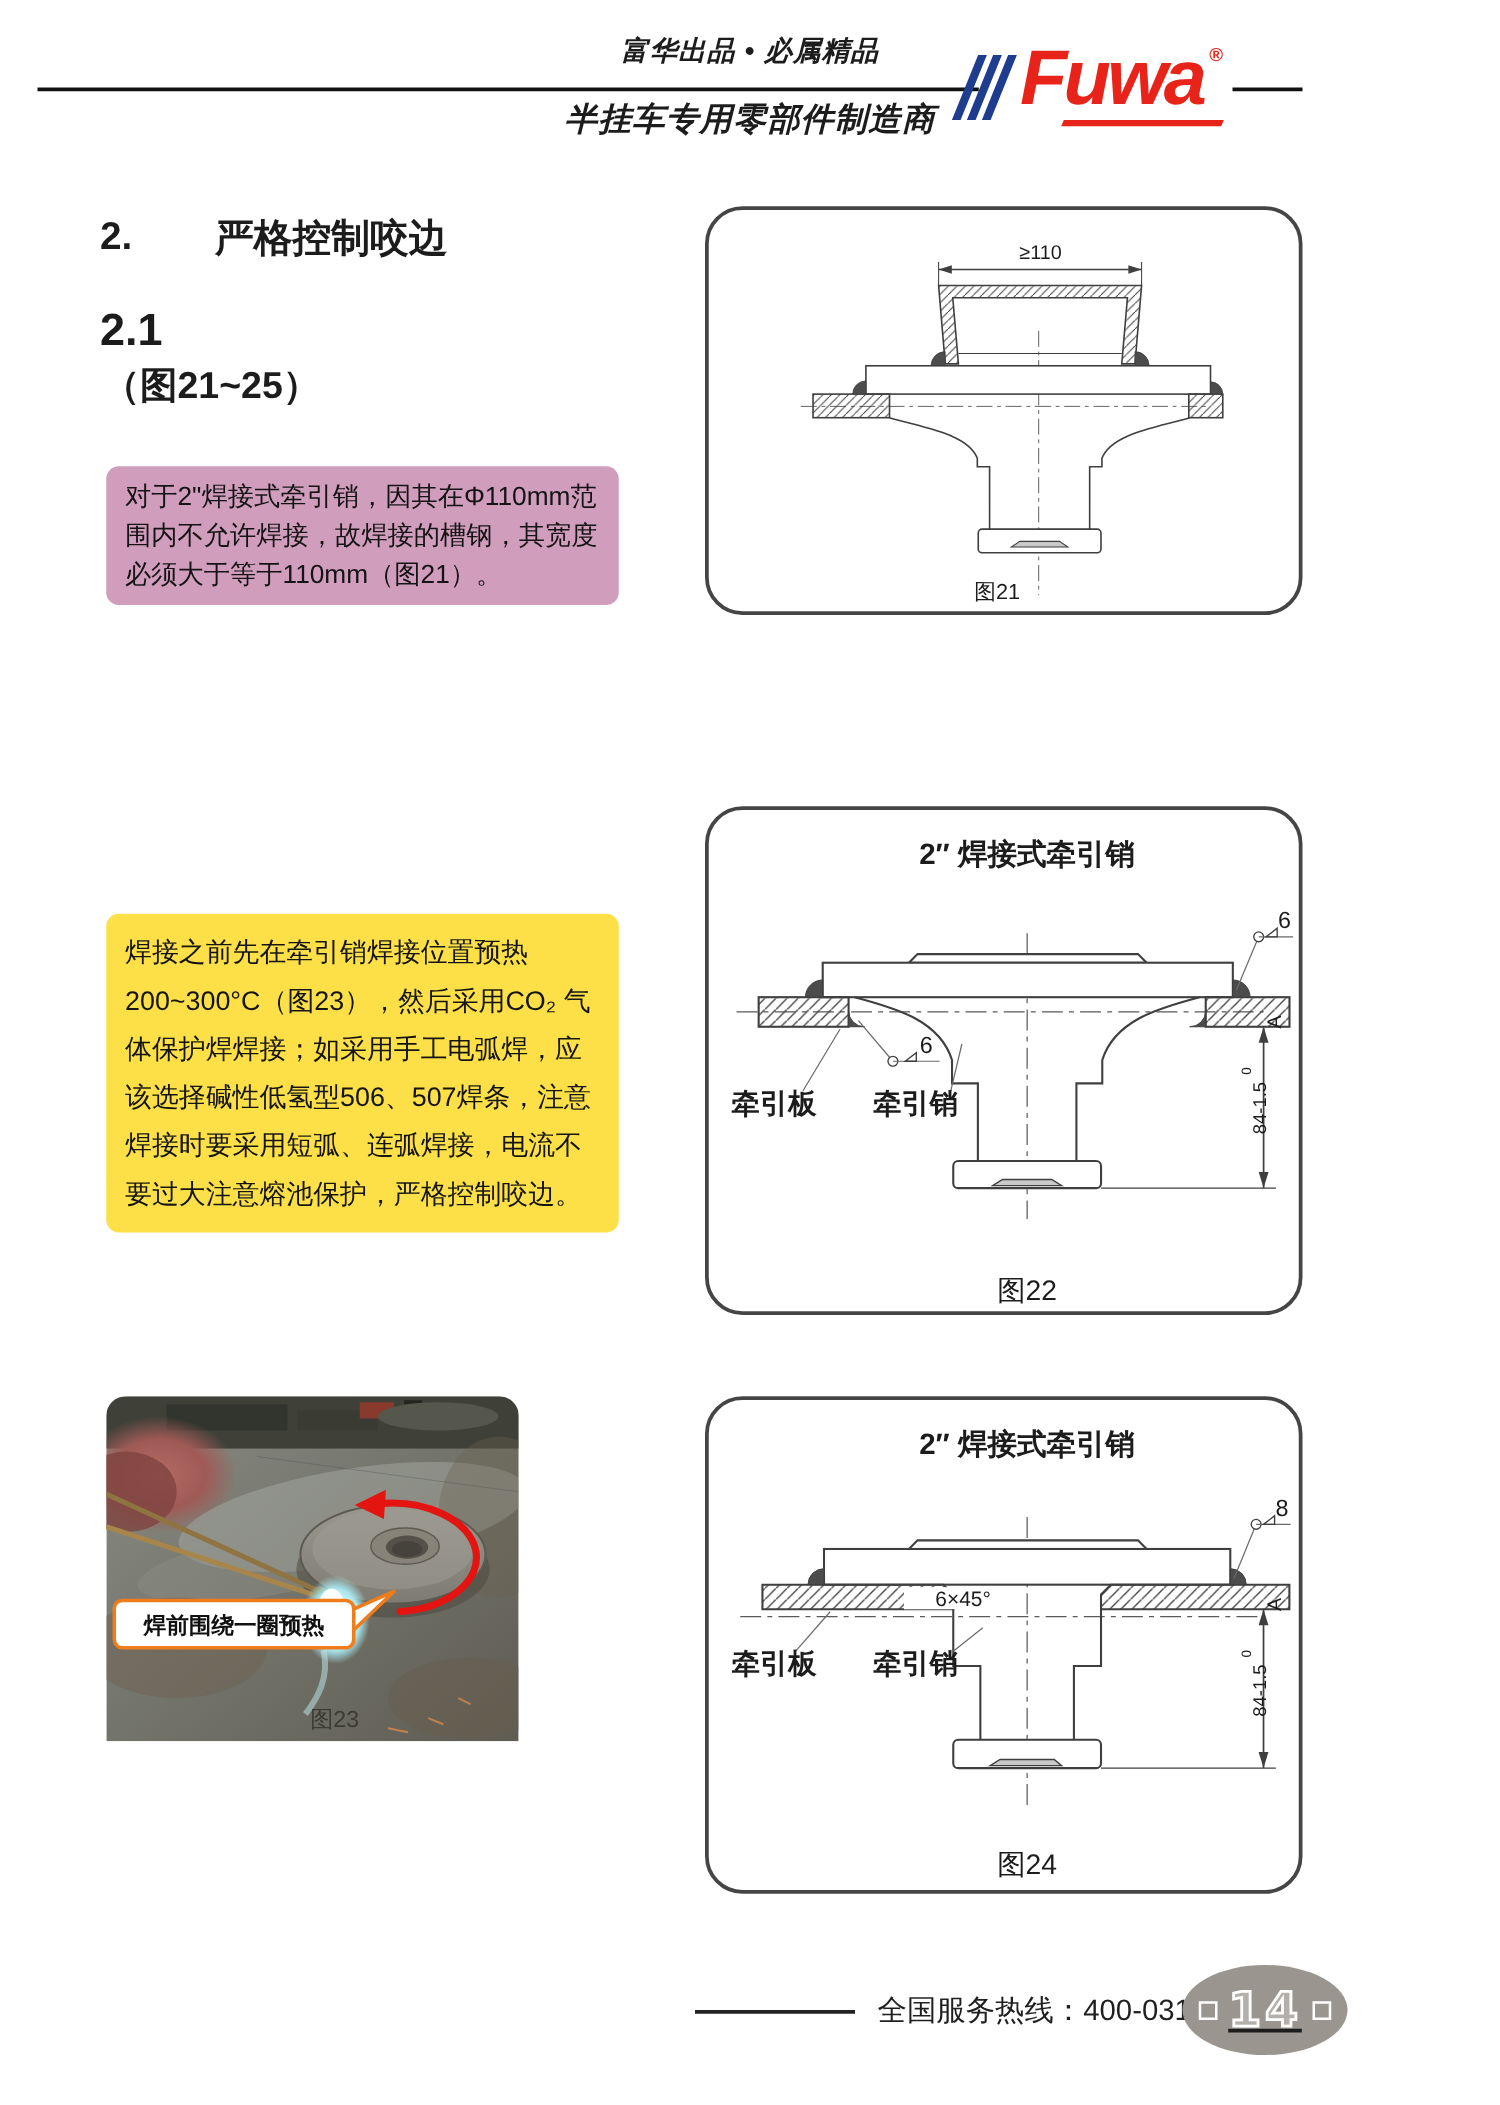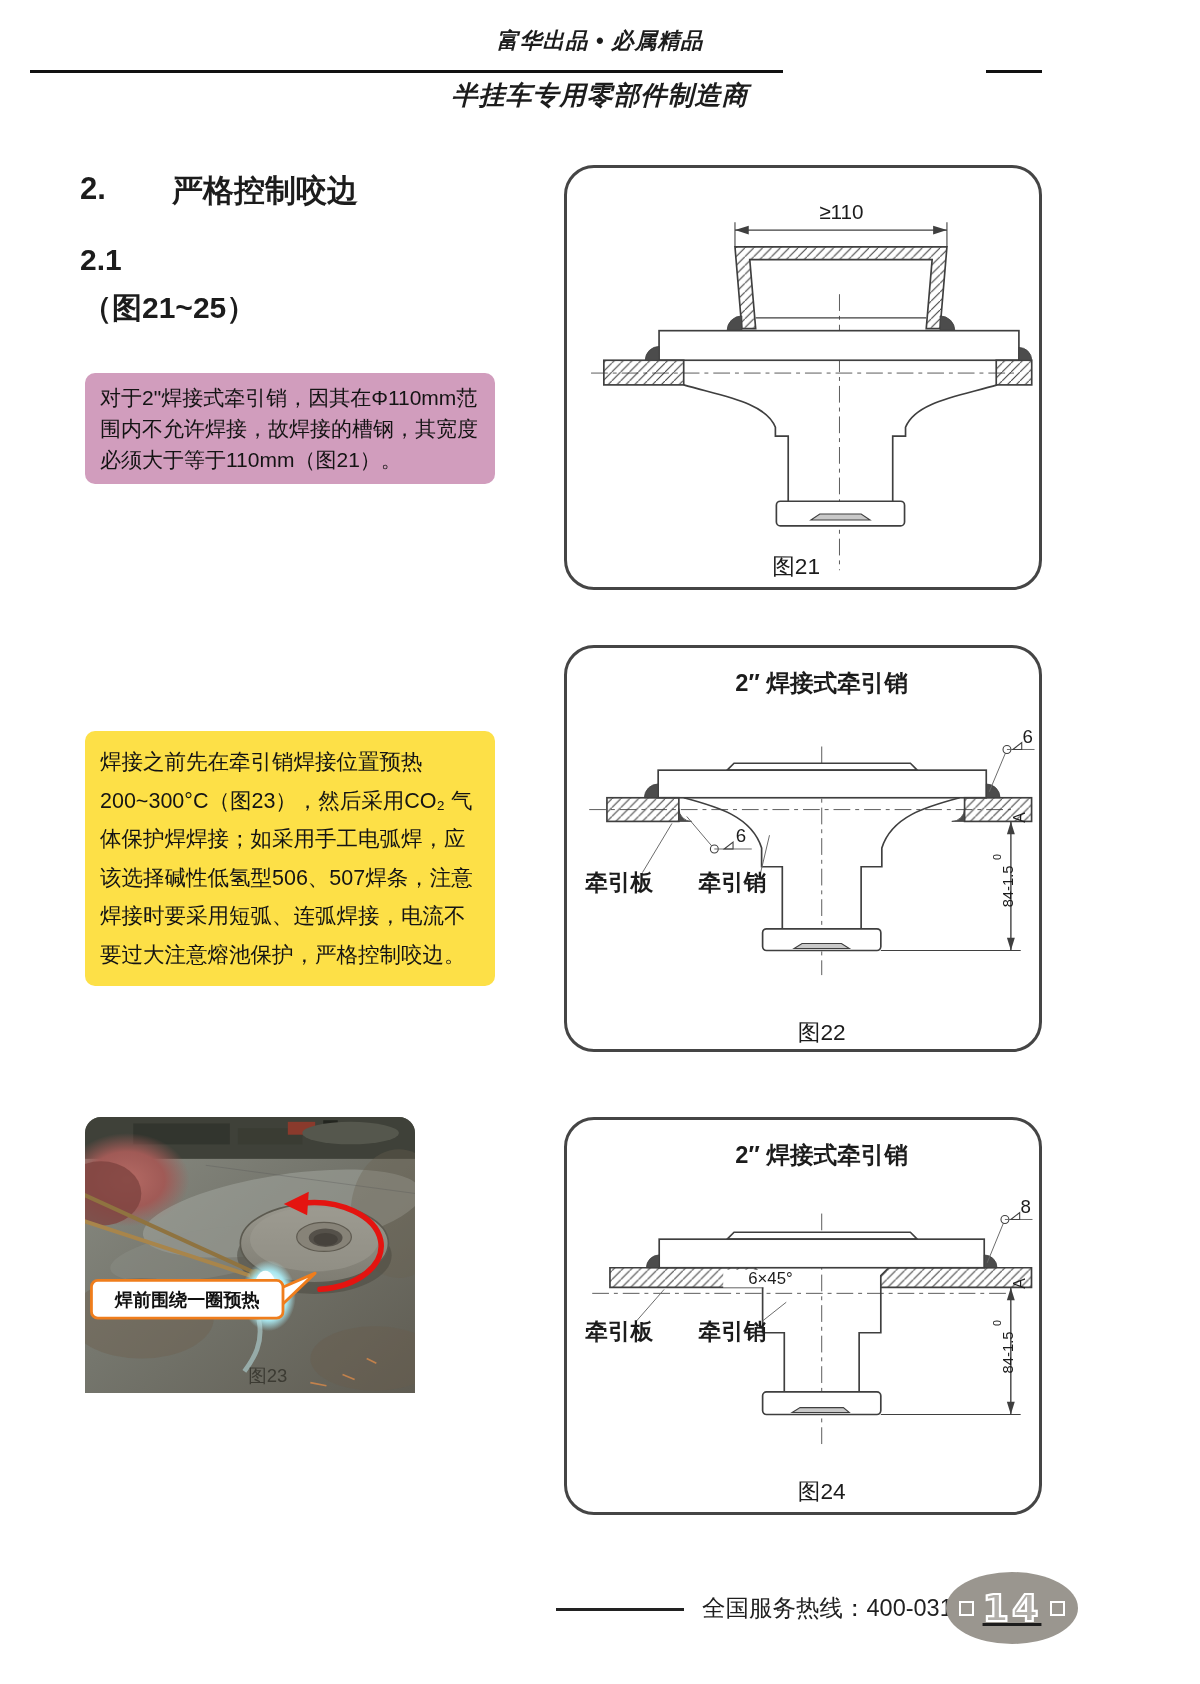--- a/index.html
+++ b/index.html
@@ -57,30 +57,40 @@
 </style>
 </head>
 <body>
 
 <div class="page">
 
   <div class="abs tagline-top">富华出品 • 必属精品</div>
   <div class="abs divider div-left"></div>
   <div class="abs divider div-right"></div>
   <div class="abs tagline-bottom">半挂车专用零部件制造商</div>
+  <div class="abs logo">
+    <span class="logo-stripes">
+      <span class="stripe" style="background:#1e3d8f;"></span>
+      <span class="stripe" style="background:#1e3d8f;"></span>
+      <span class="stripe" style="background:#1e3d8f;"></span>
+    </span>
+    <span class="logo-text" style="color:#e8231a;">Fuwa</span>
+    <span class="logo-reg" style="color:#e8231a;">®</span>
+    <span class="logo-underline" style="background:#e8231a;"></span>
+  </div>
 
   <div class="abs h-num" style="left:80px;top:171px;">2.</div>
   <div class="abs h-title" style="left:172px;top:170px;">严格控制咬边</div>
-  <div class="abs h-num" style="left:80px;top:243px;font-size:30px;">2.1</div>
+  <div class="abs h-num" style="left:80px;top:243px;font-size:36px;">2.1</div>
   <div class="abs h-title" style="left:82px;top:288px;font-size:30px;">（图21~25）</div>
 
   <div class="abs note" style="top:373px;background:#d19dbd;">对于2"焊接式牵引销，因其在Φ110mm范围内不允许焊接，故焊接的槽钢，其宽度必须大于等于110mm（图21）。</div>
   <div class="abs note note2" style="top:731px;background:#fde047;">焊接之前先在牵引销焊接位置预热200~300°C（图23），然后采用CO₂ 气体保护焊焊接；如采用手工电弧焊，应该选择碱性低氢型506、507焊条，注意焊接时要采用短弧、连弧焊接，电流不要过大注意熔池保护，严格控制咬边。</div>
 
-  <div class="abs figbox" style="left:564px;top:165px;width:478px;height:425px;">
+  <div class="abs figbox" style="left:564px;top:165px;width:478px;height:327px;">
     <svg viewBox="0 0 478 425">
       <defs>
         <pattern id="h21" width="9" height="9" patternUnits="userSpaceOnUse">
           <path d="M0,9 L9,0" stroke="#3f3f3f" stroke-width="1.1"></path>
         </pattern>
       </defs>
 
       <text x="278" y="52" text-anchor="middle" class="t-dim">≥110</text>
       <line x1="170" y1="63" x2="385" y2="63" class="ln"></line>
       <polygon points="170,63 184,58.5 184,67.5" class="fill-dark"></polygon>

